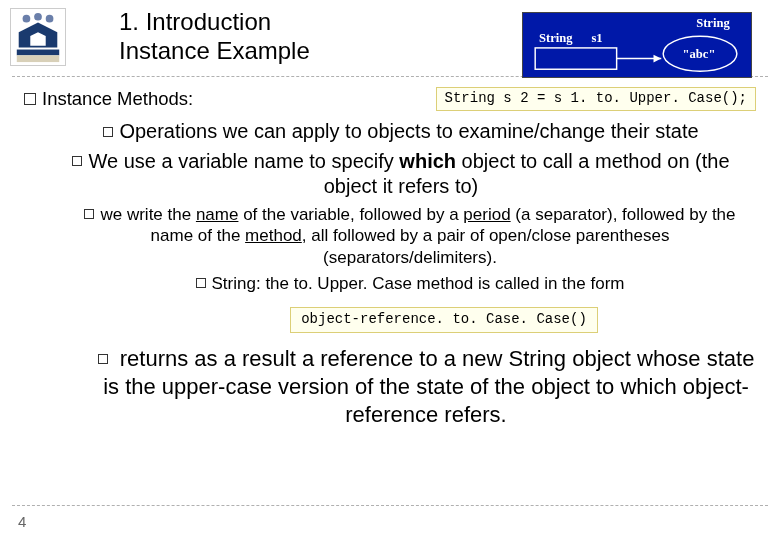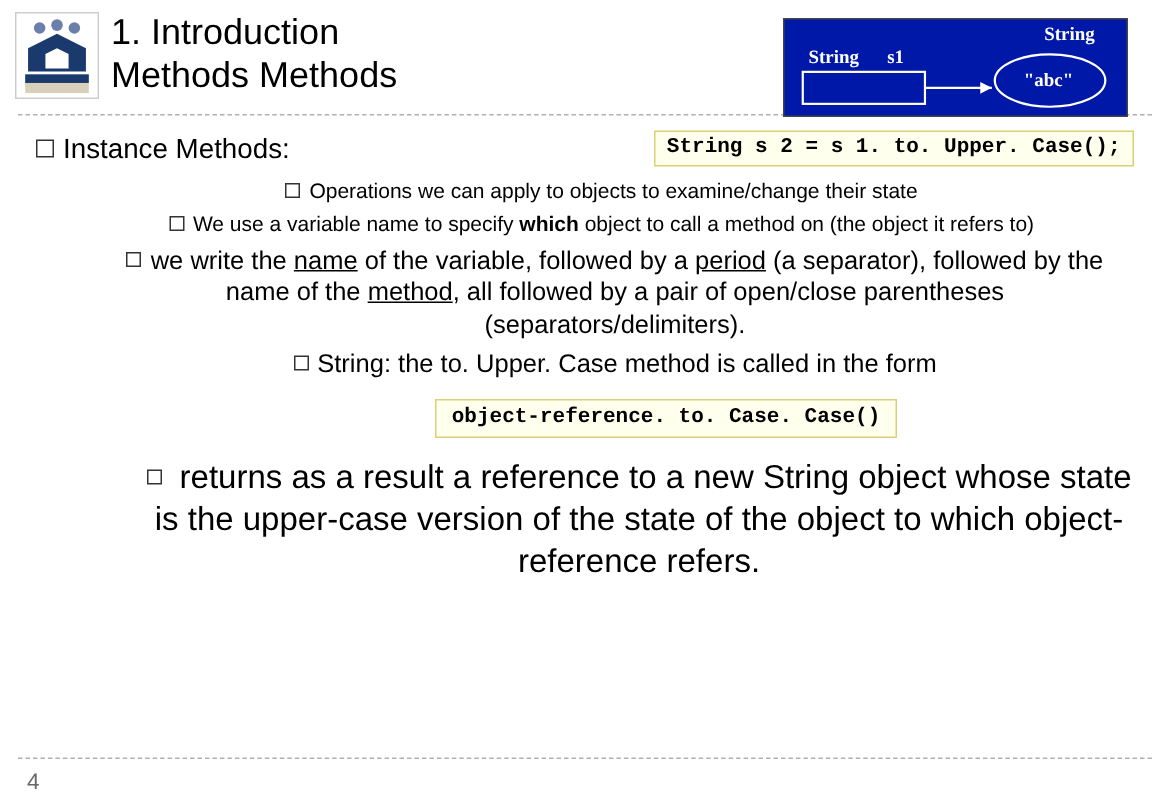--- a/index.html
+++ b/index.html
@@ -9,20 +9,21 @@
     font-family: Arial, Helvetica, sans-serif;
     background: #ffffff;
     position: relative;
     overflow: hidden;
   }
   .header {
     display: flex;
     align-items: flex-start;
     padding: 8px 10px 6px 10px;
     position: relative;
+    gap: 45px;
   }
   .logo {
     width: 56px;
     height: 58px;
     margin-right: 8px;
     flex-shrink: 0;
     background: #ffffff;
     border: 1px solid #ccc;
     position: relative;
     overflow: hidden;
@@ -54,21 +55,21 @@
     margin: 4px 12px 10px 12px;
   }
   .content {
     padding: 0 24px 0 24px;
     font-size: 18.5px;
     line-height: 1.28;
     color: #000;
     text-align: center;
   }
   .lvl1 { margin-left: 0; margin-bottom: 8px; }
-  .lvl2 { margin-left: 22px; margin-bottom: 4px; font-size: 14px; }
+  .lvl2 { margin-left: 22px; margin-bottom: 4px; font-size: 20px; }
   .lvl3 { margin-left: 40px; margin-bottom: 4px; font-size: 17px; }
   .lvl4 { margin-left: 72px; margin-bottom: 4px; font-size: 22px; }
   .box {
     display: inline-block;
     vertical-align: middle;
     width: 12px; height: 12px;
     border: 1.5px solid #333;
     margin-right: 6px;
     position: relative;
     top: -1px;
@@ -76,21 +77,21 @@
   .box-sm {
     width: 10px; height: 10px;
   }
   .heading-row {
     display: flex;
     align-items: center;
     justify-content: space-between;
   }
   .code-box {
     font-family: "Courier New", monospace;
-    font-weight: bold;
+    font-weight: normal;
     font-size: 14px;
     background: #ffffee;
     border: 1px solid #dccf77;
     padding: 2px 8px;
     display: inline-block;
   }
   .code-box.wide {
     margin-left: 108px;
     margin-top: 8px;
     margin-bottom: 12px;
@@ -124,21 +125,21 @@
       <path d="M8,24 L28,14 L48,24 L48,40 L8,40 Z" fill="#1a3a6e"></path>
       <path d="M20,28 L28,24 L36,28 L36,38 L20,38 Z" fill="#fff"></path>
       <circle cx="16" cy="10" r="4" fill="#6a7faa"></circle>
       <circle cx="28" cy="8" r="4" fill="#6a7faa"></circle>
       <circle cx="40" cy="10" r="4" fill="#6a7faa"></circle>
       <rect x="6" y="48" width="44" height="7" fill="#d8d0b8"></rect>
     </svg>
   </div>
   <div class="title-block">
     <div class="title-line">1. Introduction</div>
-    <div class="title-line">Methods Methods</div>
+    <div class="title-line">Instance Example</div>
   </div>
   <div class="diagram">
     <svg viewBox="0 0 230 66">
       <text x="14" y="30" class="diagram-text" font-size="13">String</text>
       <text x="68" y="30" class="diagram-text" font-size="13">s1</text>
       <rect x="10" y="36" width="84" height="22" fill="none" stroke="#fff" stroke-width="1.5"></rect>
       <line x1="94" y1="47" x2="140" y2="47" stroke="#fff" stroke-width="1.5"></line>
       <polygon points="140,47 132,43 132,51" fill="#fff"></polygon>
       <text x="176" y="14" class="diagram-text" font-size="13">String</text>
       <ellipse cx="180" cy="42" rx="38" ry="18" fill="none" stroke="#fff" stroke-width="1.5"></ellipse>

